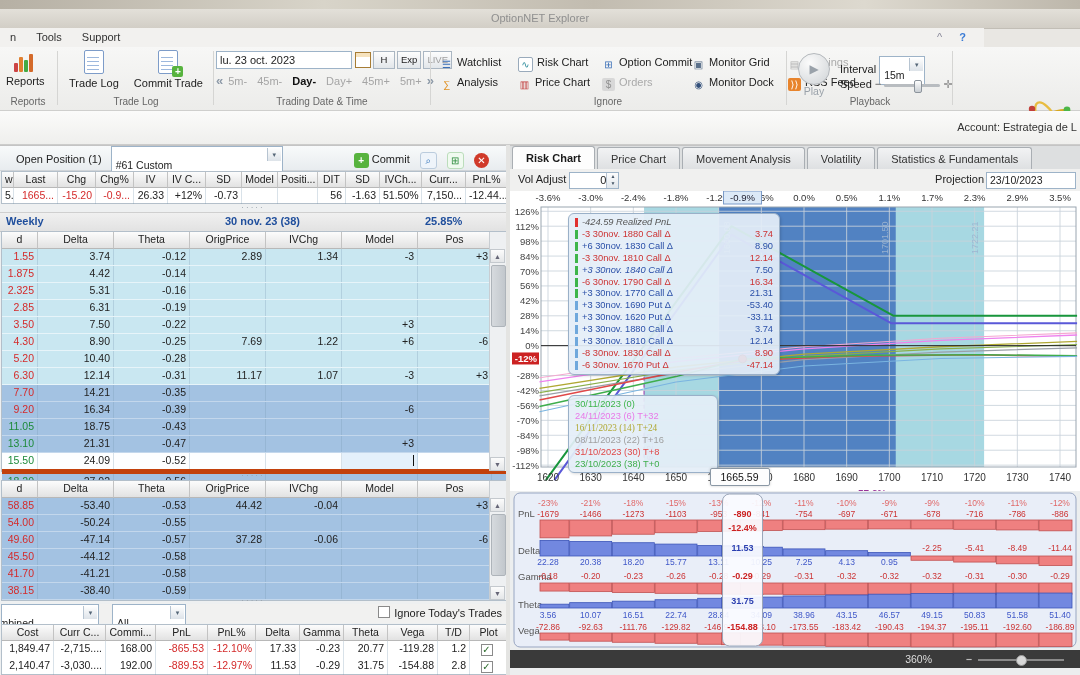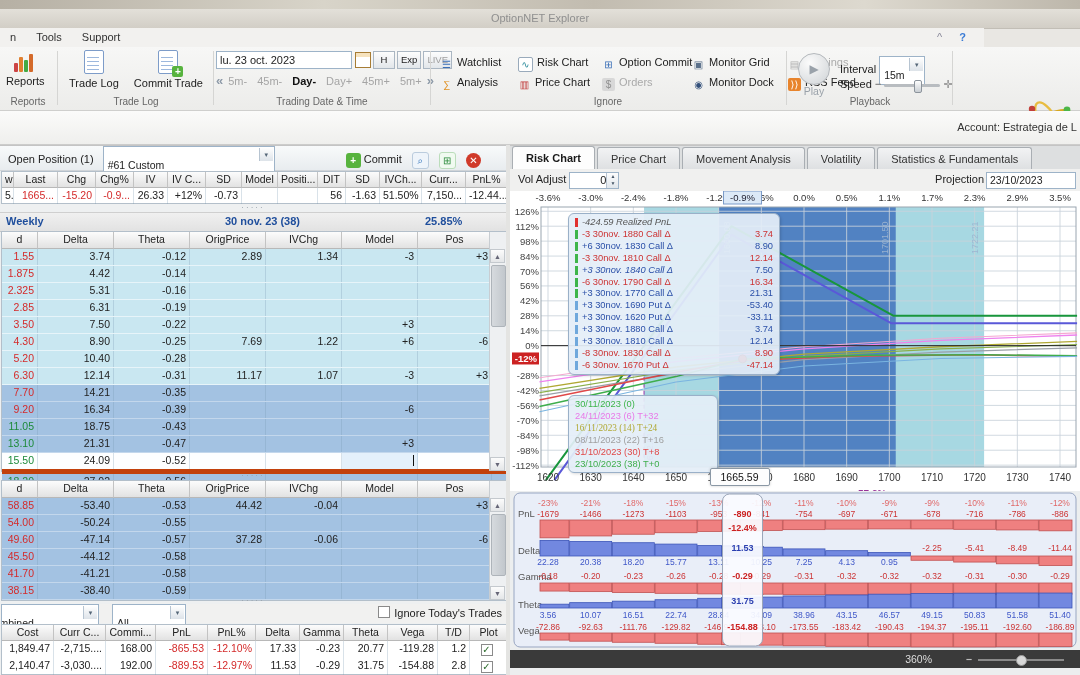--- a/index.html
+++ b/index.html
@@ -194,21 +194,21 @@
     </svg>
   </div>
 </div>
 
 <div id="accountbar" class="abs">
   <span id="account-text">Account: Estrategia de L</span>
 </div>
 
 <div id="leftpanel" class="abs">
   <div id="ltoolbar" class="abs">
-    <span style="margin-left:8px;color:#222">Open Position (1)</span>
+    <span style="margin-left:16px;color:#222">Open Position (1)</span>
     <span class="combo" style="width:150px;margin-left:6px"><span>#61 Custom</span><span class="carr">▾</span></span>
     <span style="margin-left:68px">
       <span class="toolic" style="background:#57b33e;color:#fff;font-weight:bold;margin-left:0">+</span>
       <span>Commit</span>
     </span>
     <span class="toolic" style="color:#2a6fb8;border:1px solid #bcd;background:#eef4fa">⌕</span>
     <span class="toolic" style="color:#2a8a3a;border:1px solid #bdb;background:#f0faf0">⊞</span>
     <span class="toolic" style="background:#d03a2a;color:#fff;border-radius:50%">✕</span>
     <span class="toolic" style="color:#778;margin-left:22px">☸</span>
   </div>

